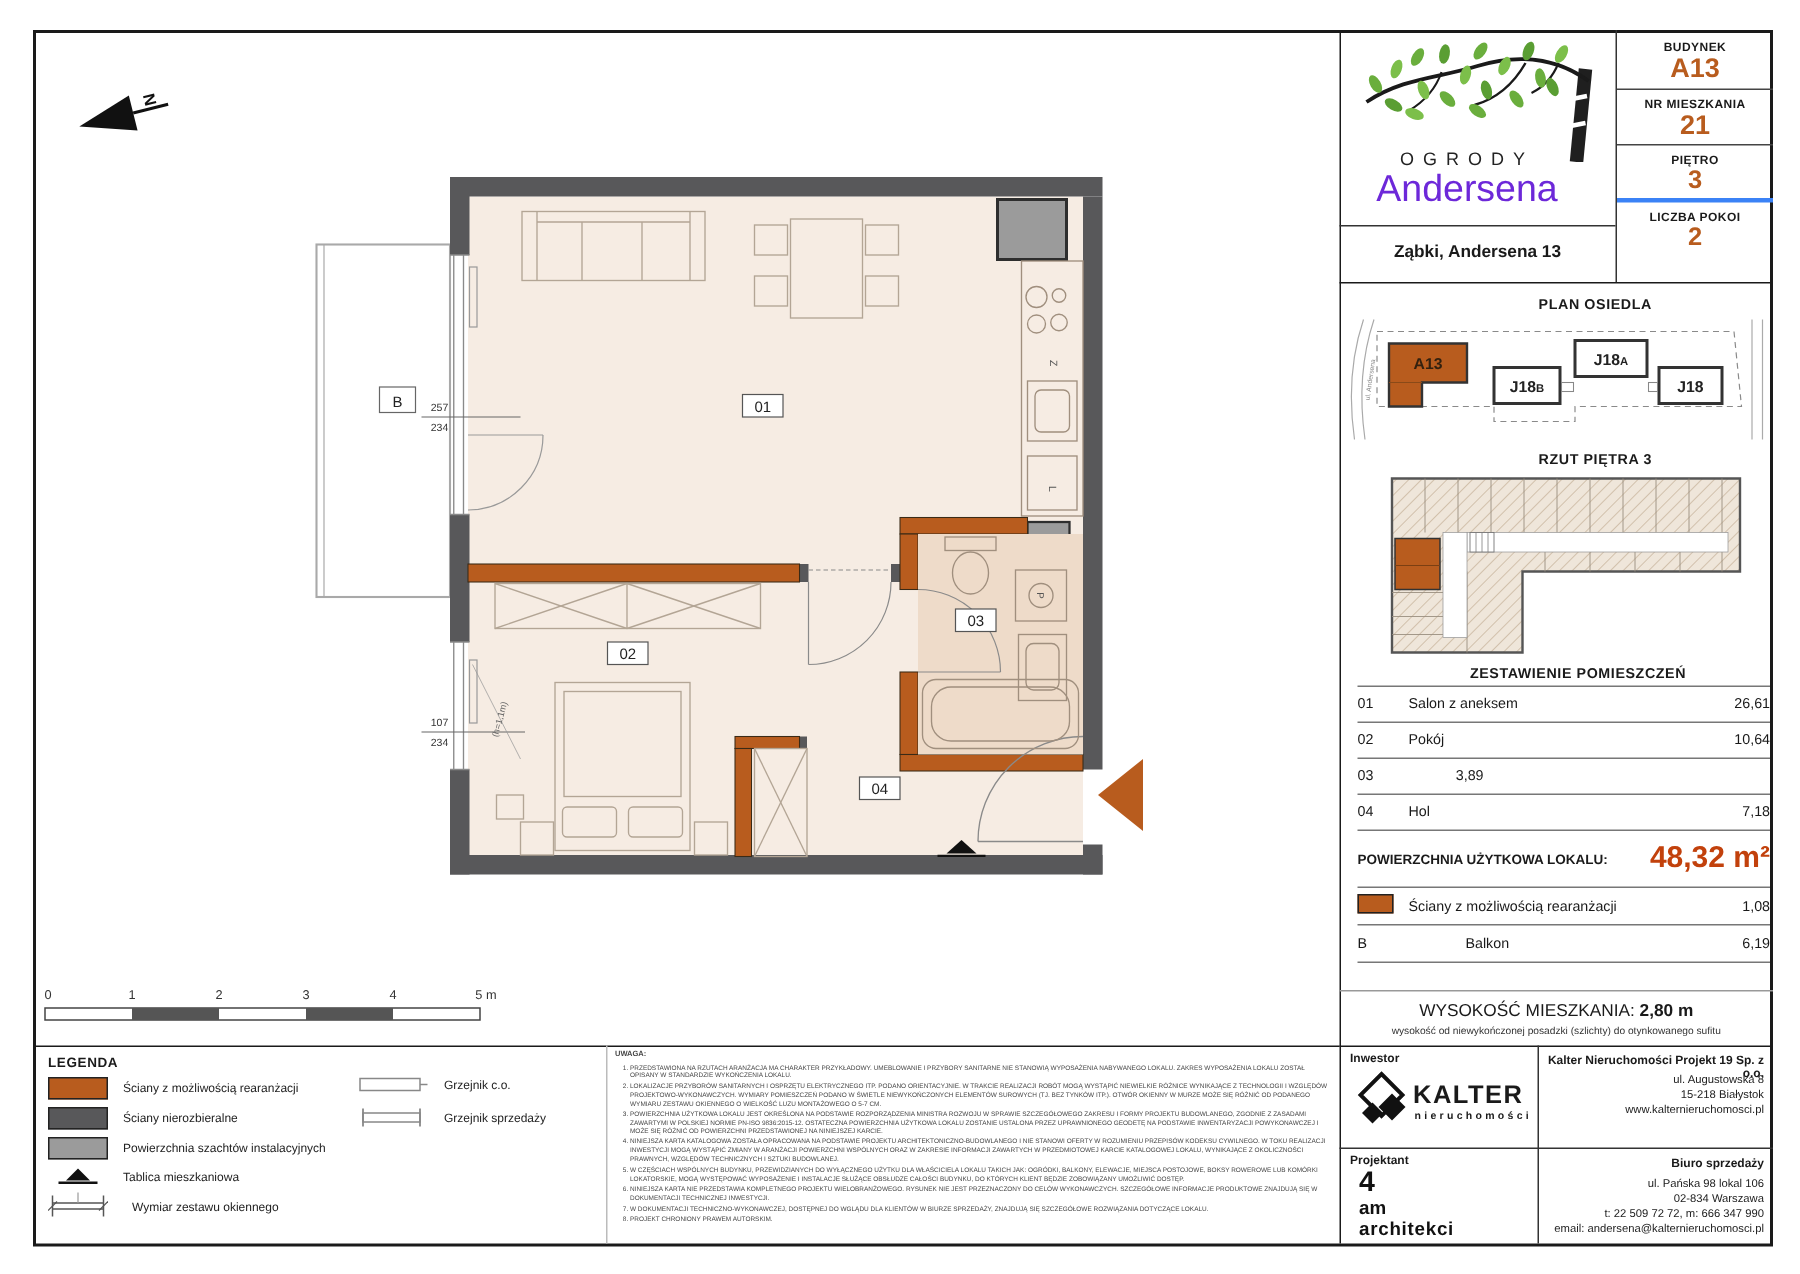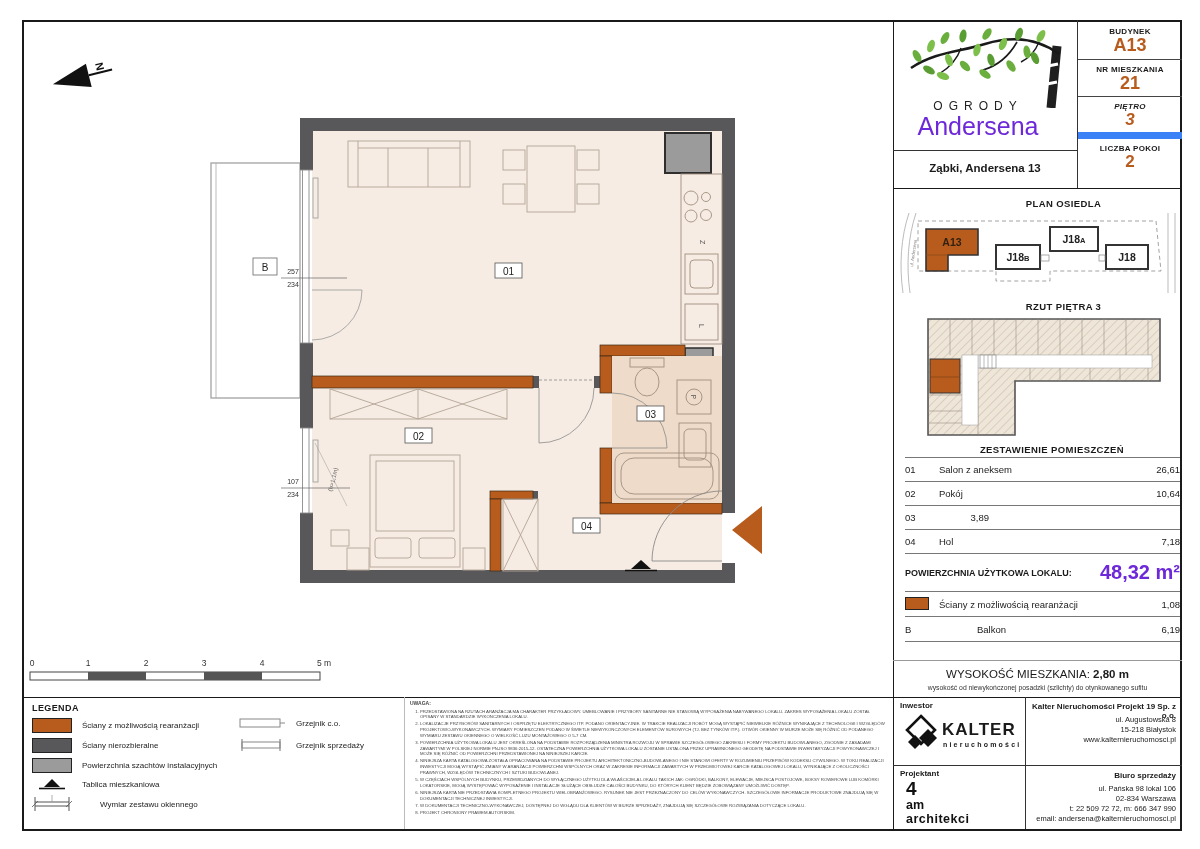--- a/index.html
+++ b/index.html
@@ -4,21 +4,21 @@
 <style>
   html,body{margin:0;padding:0;background:#fff;}
   #sheet{position:relative;width:1200px;height:849px;background:#fff;
          font-family:"Liberation Sans",sans-serif;color:#1a1a1a;overflow:hidden;}
   .abs{position:absolute;}
   .border-box{border:2px solid #1a1a1a;}
   .vline{border-left:1.5px solid #1a1a1a;}
   .hline{border-top:1.5px solid #1a1a1a;}
   .ctr{text-align:center;}
   .b{font-weight:bold;}
-  .orange{color:#6d28d9;}
+  .orange{color:#c2410c;}
   .info-label{font-size:8px;font-weight:bold;letter-spacing:.3px;}
   .info-value{font-size:17px;font-weight:bold;color:#b85c1e;line-height:1.05;}
   .sec-title{font-size:9.5px;font-weight:bold;letter-spacing:.4px;padding-left:26px;}
   .trow{display:flex;height:23px;line-height:23px;font-size:9.5px;border-top:1px solid #777;}
   .trow .no{width:34px;}
   .trow .nm{flex:1;}
   .trow .ar{width:50px;text-align:right;}
   .swatch{width:22px;height:11px;background:#b85c1e;border:1px solid #222;display:inline-block;}
   .leg-label{font-size:8px;color:#222;}
   .leg-sw{width:38px;height:13px;border:1px solid #222;display:inline-block;}
@@ -242,21 +242,21 @@
     <span class="leg-sw" style="background:#9b9b9b;"></span>
     <span class="leg-label">Powierzchnia szachtów instalacyjnych</span>
   </div>
   <div class="abs" style="left:32px;top:777px;display:flex;align-items:center;gap:10px;">
     <svg width="40" height="14" viewBox="0 0 40 14">
       <polygon points="12,10 28,10 20,2" fill="#111"></polygon>
         <line x1="7" y1="11.5" x2="33" y2="11.5" stroke="#111" stroke-width="1.6"></line>
     </svg>
     <span class="leg-label">Tablica mieszkaniowa</span>
   </div>
-  <div class="abs" style="left:32px;top:794px;display:flex;align-items:center;gap:28px;">
+  <div class="abs" style="left:32px;top:794px;display:flex;align-items:center;gap:16px;">
     <svg width="40" height="20" viewBox="0 0 40 20">
       <line x1="3" y1="3" x2="3" y2="17" stroke="#555" stroke-width="1"></line>
       <line x1="37" y1="3" x2="37" y2="17" stroke="#555" stroke-width="1"></line>
       <line x1="3" y1="8" x2="37" y2="8" stroke="#555" stroke-width="1"></line>
       <line x1="3" y1="12" x2="37" y2="12" stroke="#555" stroke-width="1"></line>
       <line x1="0" y1="13" x2="6" y2="7" stroke="#555" stroke-width="0.8"></line>
       <line x1="34" y1="13" x2="40" y2="7" stroke="#555" stroke-width="0.8"></line>
       <line x1="20" y1="1" x2="20" y2="8" stroke="#999" stroke-width="0.8"></line>
     </svg>
     <span class="leg-label">Wymiar zestawu okiennego</span>
@@ -331,21 +331,21 @@
 
   <div class="abs" style="left:1078px;top:20px;width:104px;">
     <div class="ctr" style="border-bottom:1px solid #444;padding:7px 0 4px;">
       <div class="info-label">BUDYNEK</div>
       <div class="info-value" style="font-size:18px;">A13</div>
     </div>
     <div class="ctr" style="border-bottom:1px solid #444;padding:5px 0 3px;">
       <div class="info-label">NR MIESZKANIA</div>
       <div class="info-value" style="font-size:18px;">21</div>
     </div>
-    <div class="ctr" style="border-bottom:7px solid #3b82f6;padding:5px 0 3px;font-style:italic;">
+    <div class="ctr" style="border-bottom:3px solid #3b82f6;padding:5px 0 3px;">
       <div class="info-label">PIĘTRO</div>
       <div class="info-value">3</div>
     </div>
     <div class="ctr" style="padding:5px 0 0;">
       <div class="info-label">LICZBA POKOI</div>
       <div class="info-value">2</div>
     </div>
   </div>
 
   <div class="abs ctr sec-title" style="left:893px;top:198px;width:289px;">PLAN OSIEDLA</div>

